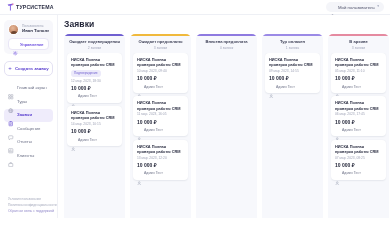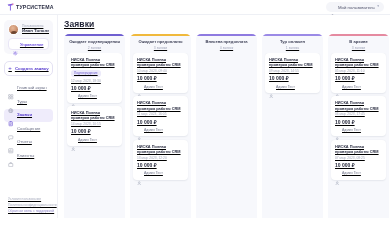--- a/index.html
+++ b/index.html
@@ -30,21 +30,21 @@
   .usermenu {
     display:flex; align-items:center; gap:2.5px;
     background:#f4f5f9; border-radius: 7px;
     padding: 2.5px 5px 2.5px 4px;
   }
   .usermenu .um-ico { width:5px;height:5px;flex:0 0 5px; display:block; }
   .usermenu .um-txt { font-size:4.3px; color:#53566e; white-space:nowrap; }
   .usermenu .um-car { font-size:3.6px; color:#9aa0b4; line-height:1; }
 
   
-  .body { flex: 1 1 auto; display: flex; min-height: 0; background: #0ea5e9; text-decoration: underline; }
+  .body { flex: 1 1 auto; display: flex; min-height: 0; background: #0ea5e9; }
 
   
   .sidebar {
     width: 58px; flex: 0 0 58px;
     padding: 5px 4px 3px 4px;
     display: flex; flex-direction: column;
     background: #ffffff;
     border-right: 1px solid #f0f1f6;
   }
   .profile-card {

